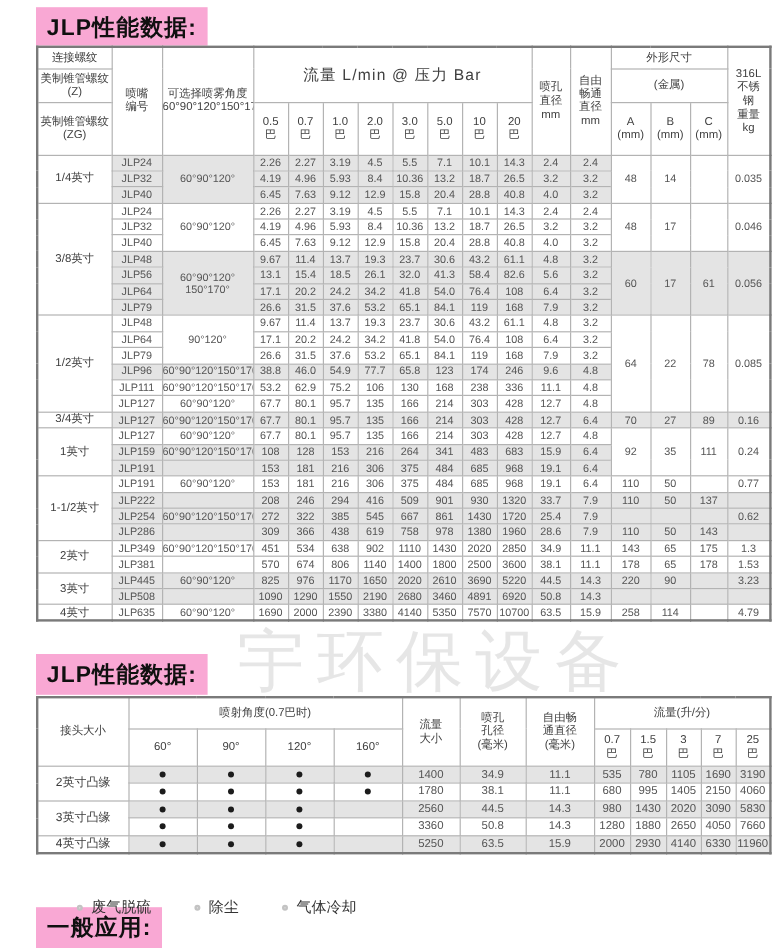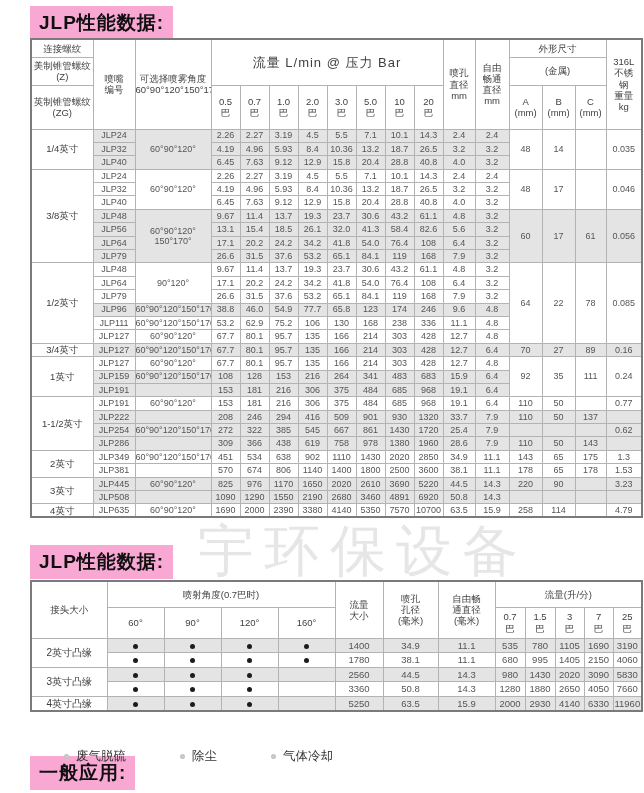--- a/index.html
+++ b/index.html
@@ -27,21 +27,21 @@
 #table2 tbody td.size{font-size:10px}
 .pre{white-space:pre-line}
 .shade{background:#e4e4e4}
 .size{background:#fff;color:#3d3d3d;font-size:9.5px}
 tr.gtop td{border-top:1.5px solid #868686}
 .flowtitle{font-size:13px;letter-spacing:1px}
 .angle{letter-spacing:0}
 .dot{display:inline-block;width:5px;height:5px;border-radius:50%;background:#1c1c1c;vertical-align:middle}
 .wm{position:absolute;left:198px;top:514px;font-size:56px;font-weight:normal;
   color:#cfcfcf;opacity:.5;letter-spacing:10px;z-index:10;pointer-events:none;white-space:nowrap}
-.app-row{position:absolute;left:64px;top:748px;display:flex;gap:54px;align-items:flex-end}
+.app-row{position:absolute;left:64px;top:748px;display:flex;gap:36px;align-items:flex-end}
 .app-item{display:flex;align-items:center;font-size:12.5px;color:#333}
 .bullet{width:5px;height:5px;border:2px solid #c3c3c3;background:#ececec;border-radius:50%;
   display:inline-block;margin-right:7px;flex:none}
 </style>
 </head>
 <body>
 
 <div class="wm">宇环保设备</div>
 
 <div class="sec-title" id="title1">JLP性能数据:</div>

